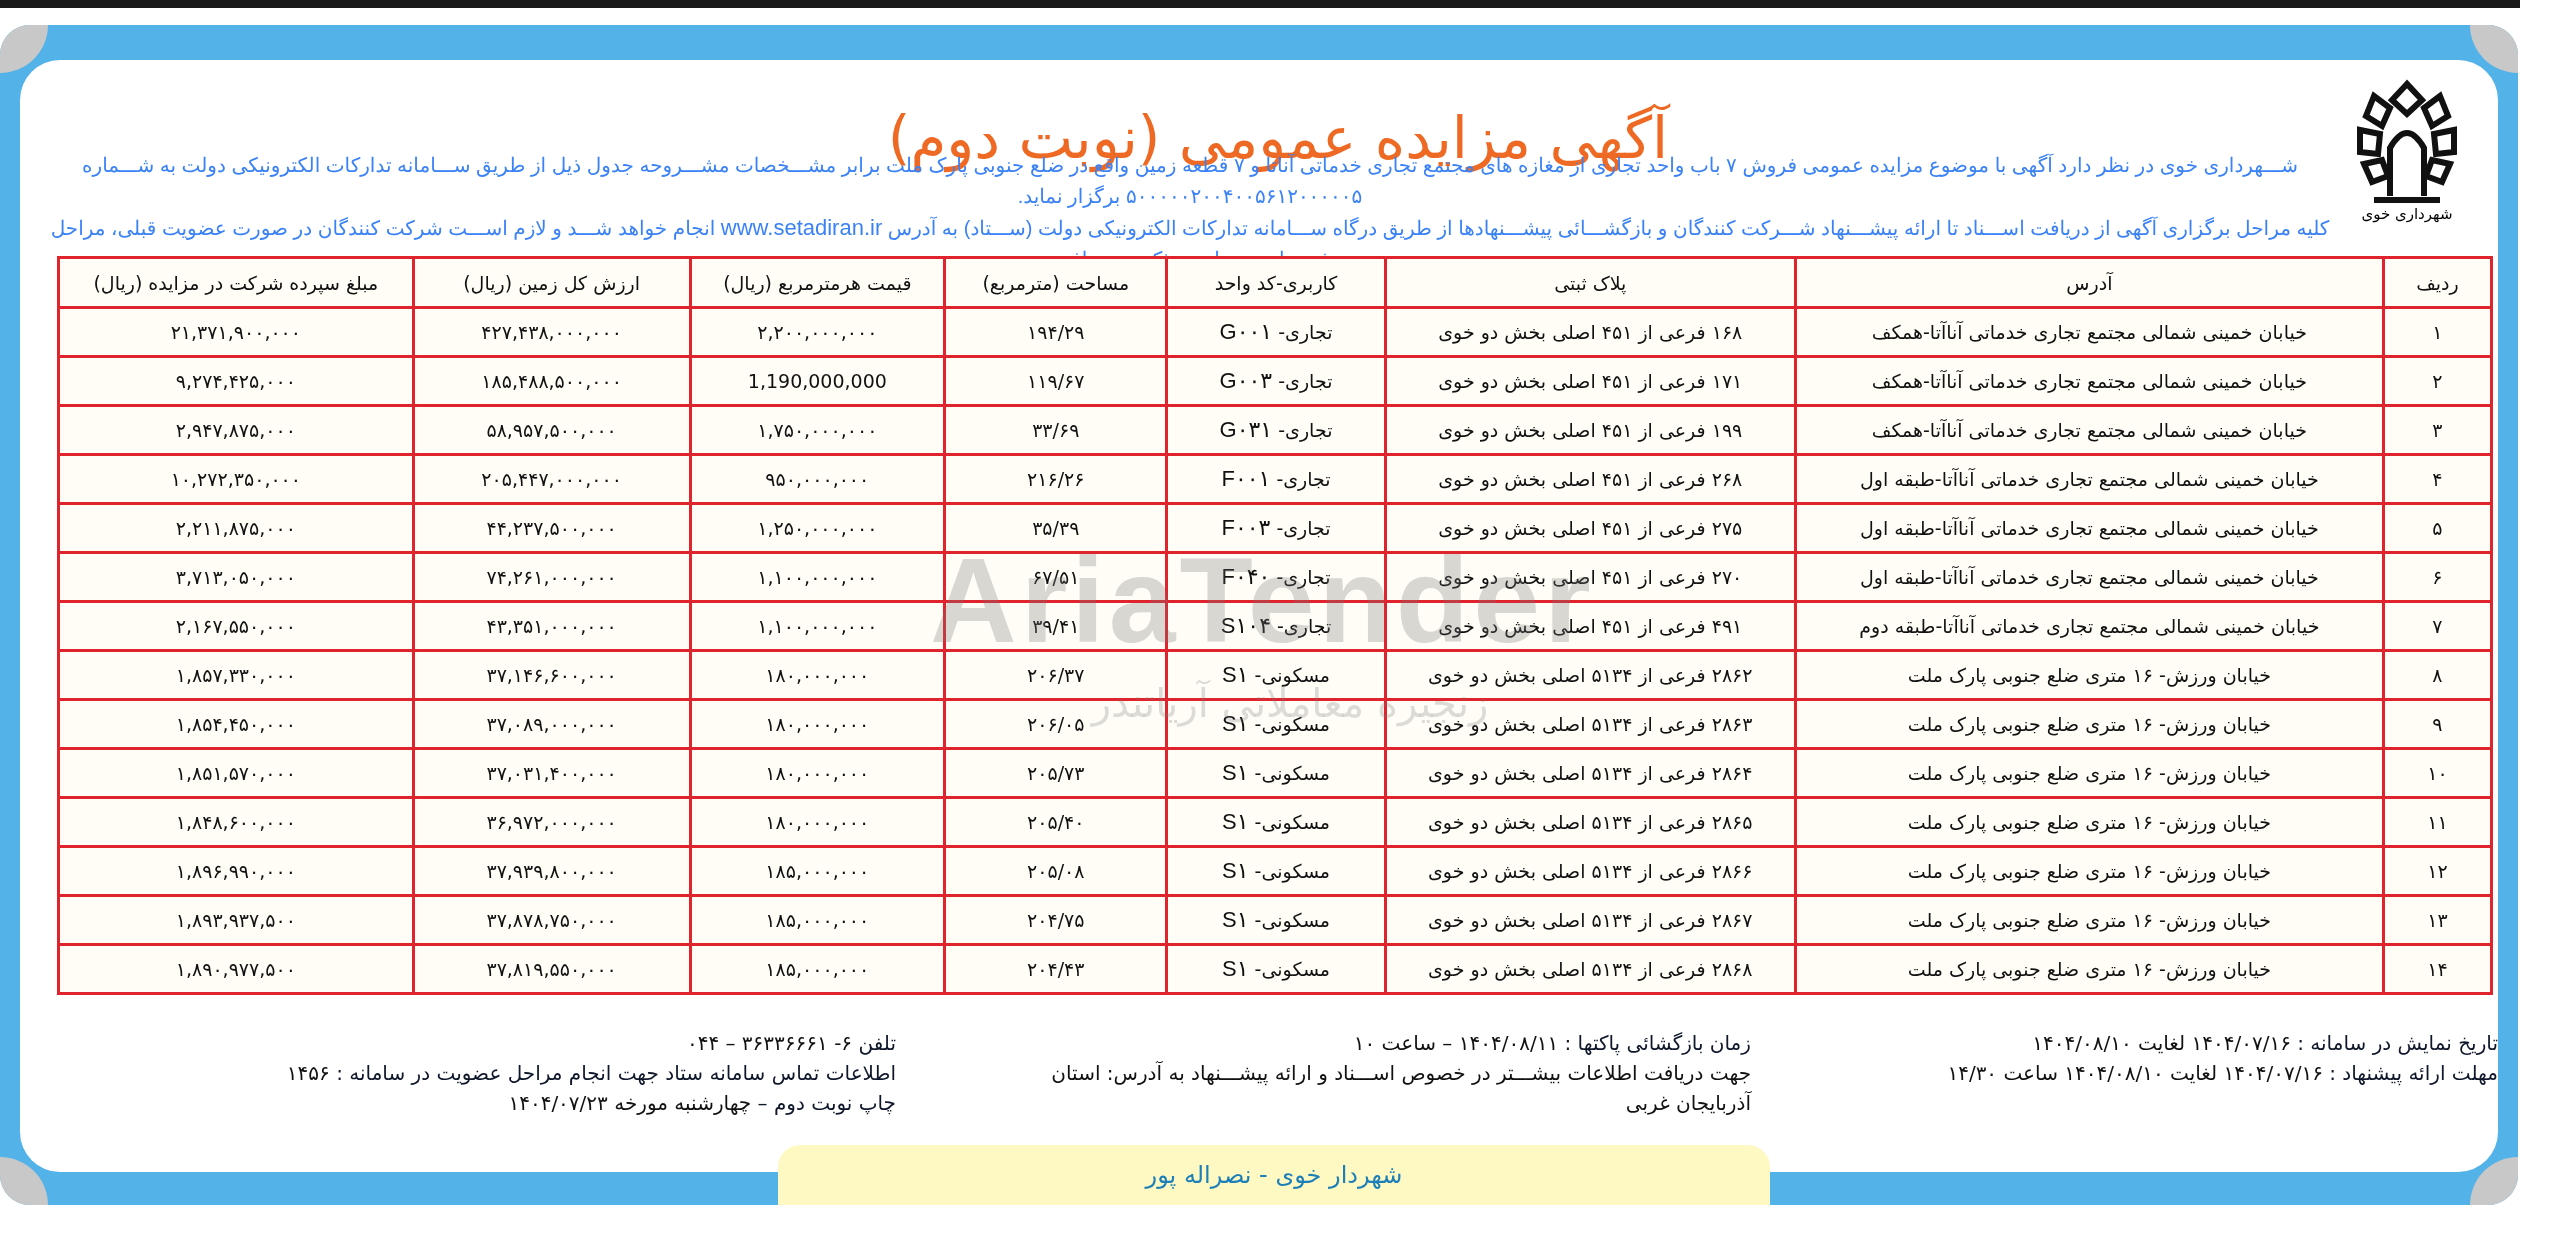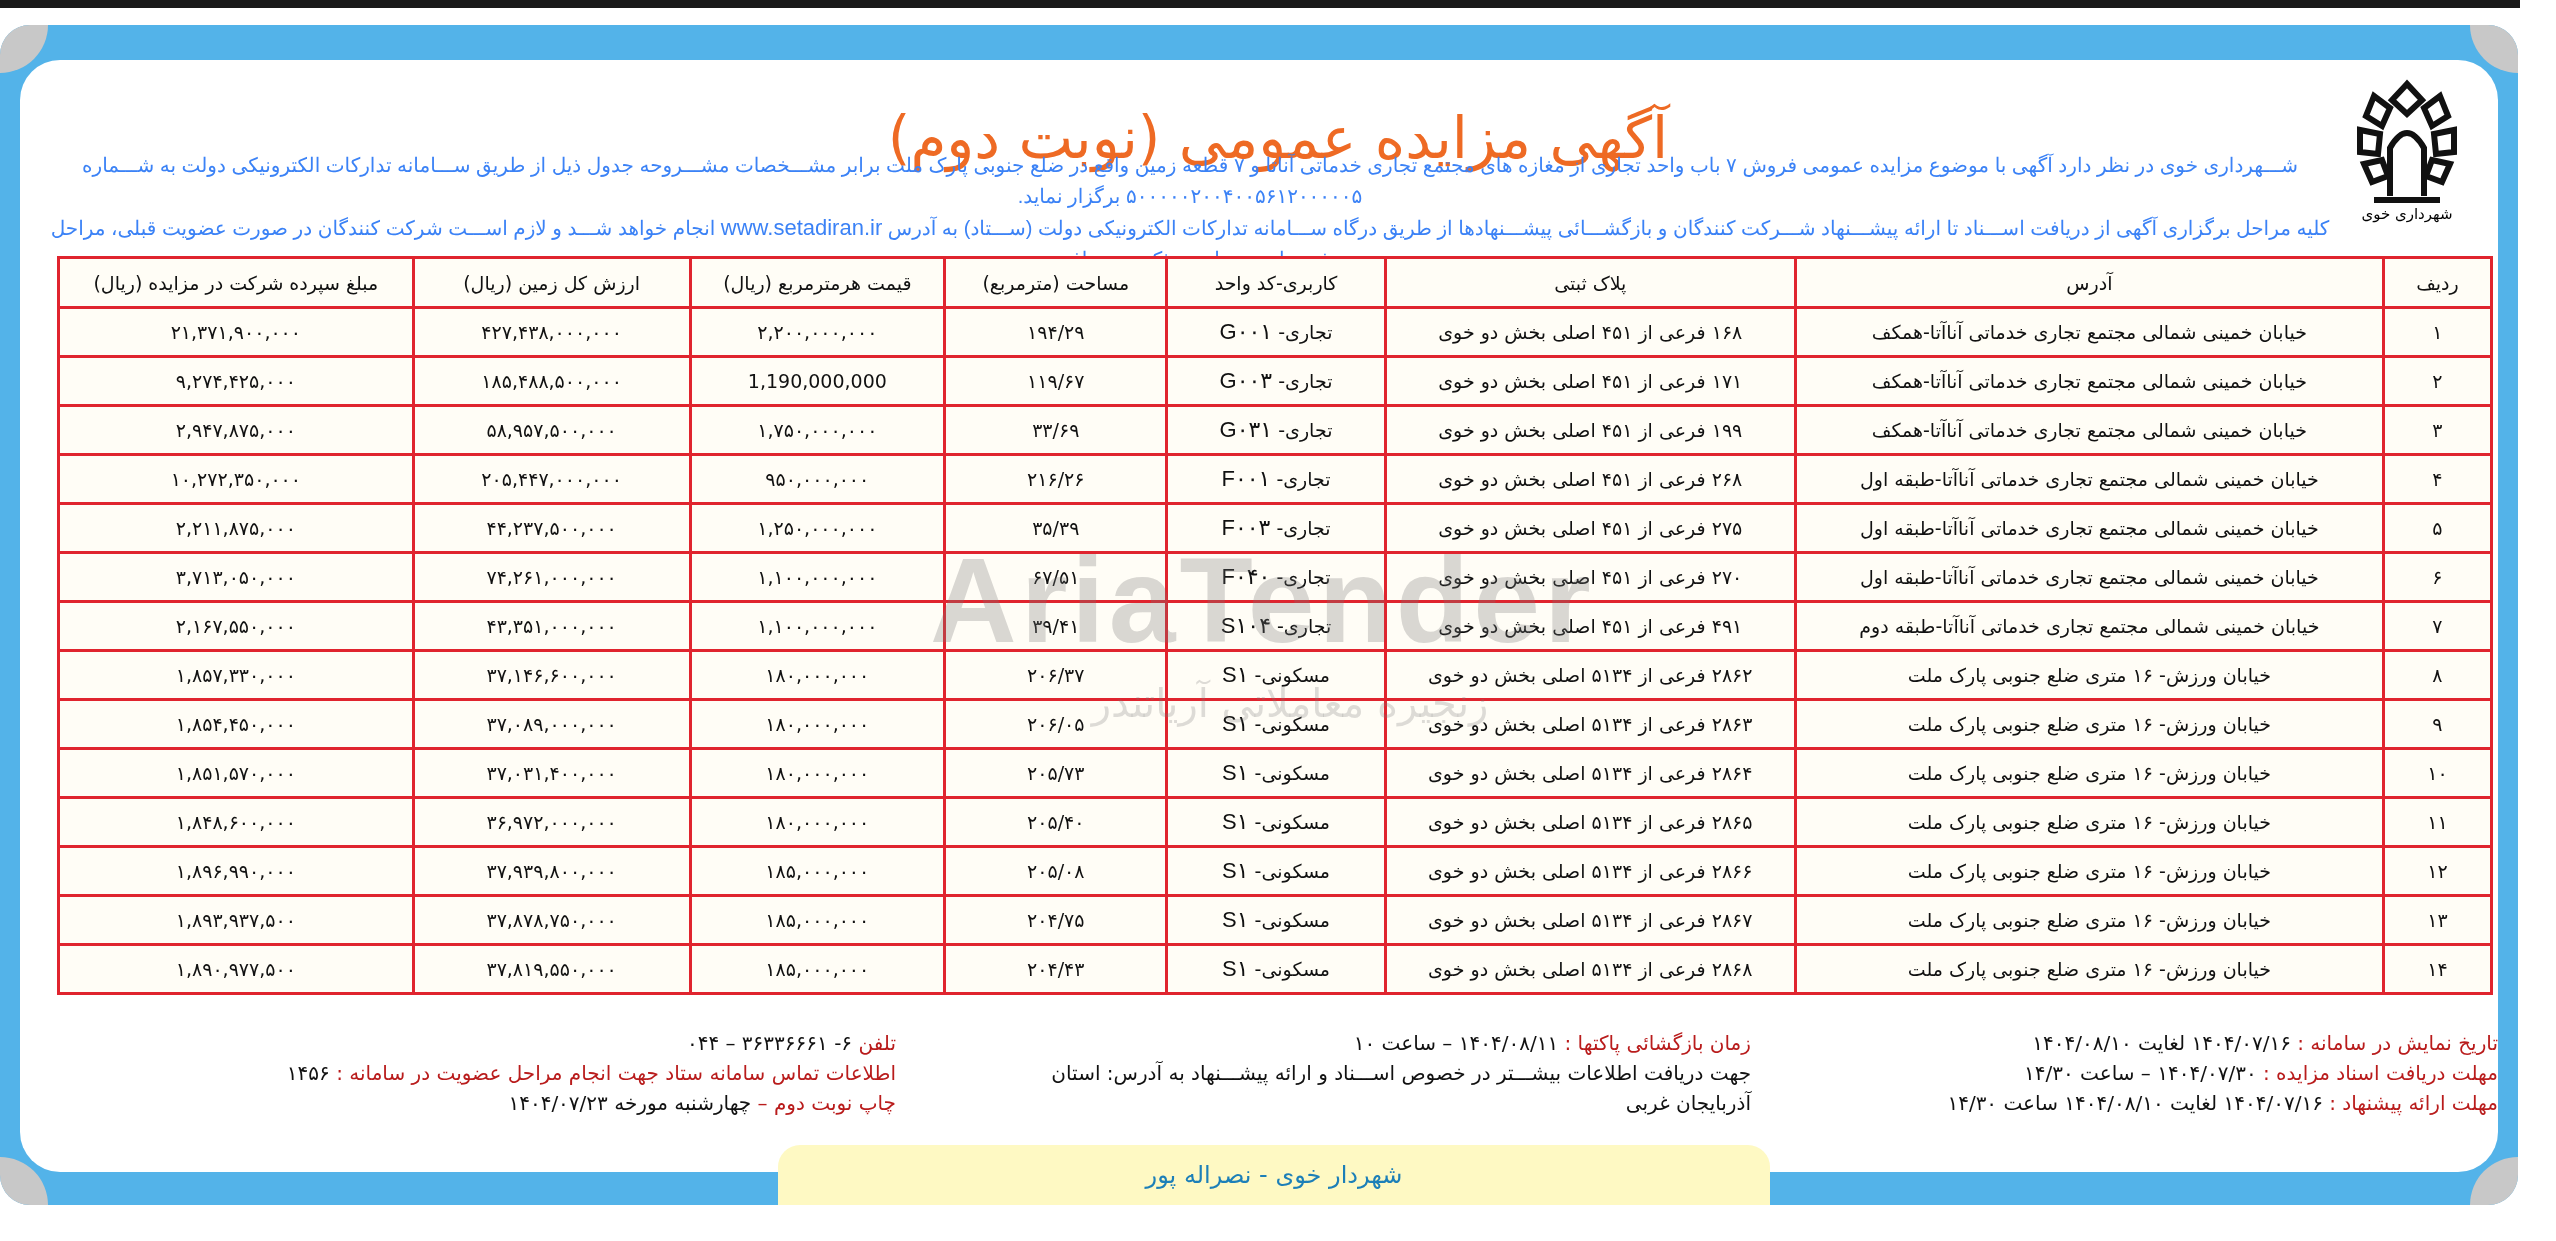--- a/index.html
+++ b/index.html
@@ -46,21 +46,21 @@
   .watermark {
     position:absolute; left:930px; top:540px; width:720px; height:140px; pointer-events:none;
     color:rgba(120,120,120,0.28); font-family:"Liberation Sans", sans-serif; font-weight:bold;
     font-size:120px; line-height:120px; letter-spacing:4px;
   }
   .watermark-sub {
     position:absolute; left:930px; top:680px; width:720px; text-align:center; direction:rtl;
     color:rgba(120,120,120,0.25); font-size:40px; letter-spacing:18px;
   }
   .footer-col { position:absolute; direction:rtl; text-align:right; font-size:20px; line-height:30px; color:#111; }
-  .footer-col .k { color:#b91c1c; }
+  .footer-col .k { color:#0f172a; }
   .col-right { right:58px; top:1028px; width:800px; }
   .col-mid { right:805px; top:1028px; width:780px; }
   .col-left { right:1660px; top:1028px; width:780px; }
   .sig {
     position:absolute; left:778px; top:1145px; width:992px; height:60px;
     background:#fef9c3; border-top-left-radius:22px; border-top-right-radius:22px;
     text-align:center; color:#1c7fb8; font-size:24px; line-height:60px; direction:rtl;
   }
 </style>
 </head>
@@ -270,21 +270,20 @@
     </tbody>
 </table>
 
 <div class="watermark">
   <span>AriaTender</span>
 </div>
 <div class="watermark-sub">زنجیره معاملاتی آریاتندر</div>
 
 <div class="footer-col col-right">
   <div><span class="k">تاریخ نمایش در سامانه :</span> <span>۱۴۰۴/۰۷/۱۶ لغایت ۱۴۰۴/۰۸/۱۰</span></div>
-  <div><span class="k">مهلت دریافت اسناد مزایده :</span> <span>۱۴۰۴/۰۷/۳۰ – ساعت ۱۴/۳۰</span></div>
   <div><span class="k">مهلت ارائه پیشنهاد :</span> <span>۱۴۰۴/۰۷/۱۶ لغایت ۱۴۰۴/۰۸/۱۰ ساعت ۱۴/۳۰</span></div>
 </div>
 
 <div class="footer-col col-mid">
   <div><span class="k">زمان بازگشائی پاکتها :</span> <span>۱۴۰۴/۰۸/۱۱ – ساعت ۱۰</span></div>
   <div>جهت دریافت اطلاعات بیشـــتر در خصوص اســـناد و ارائه پیشـــنهاد به آدرس: استان آذربایجان غربی</div>
 </div>
 
 <div class="footer-col col-left">
   <div><span class="k">تلفن</span> <span>۶- ۳۶۳۳۶۶۶۱ – ۰۴۴</span></div>

